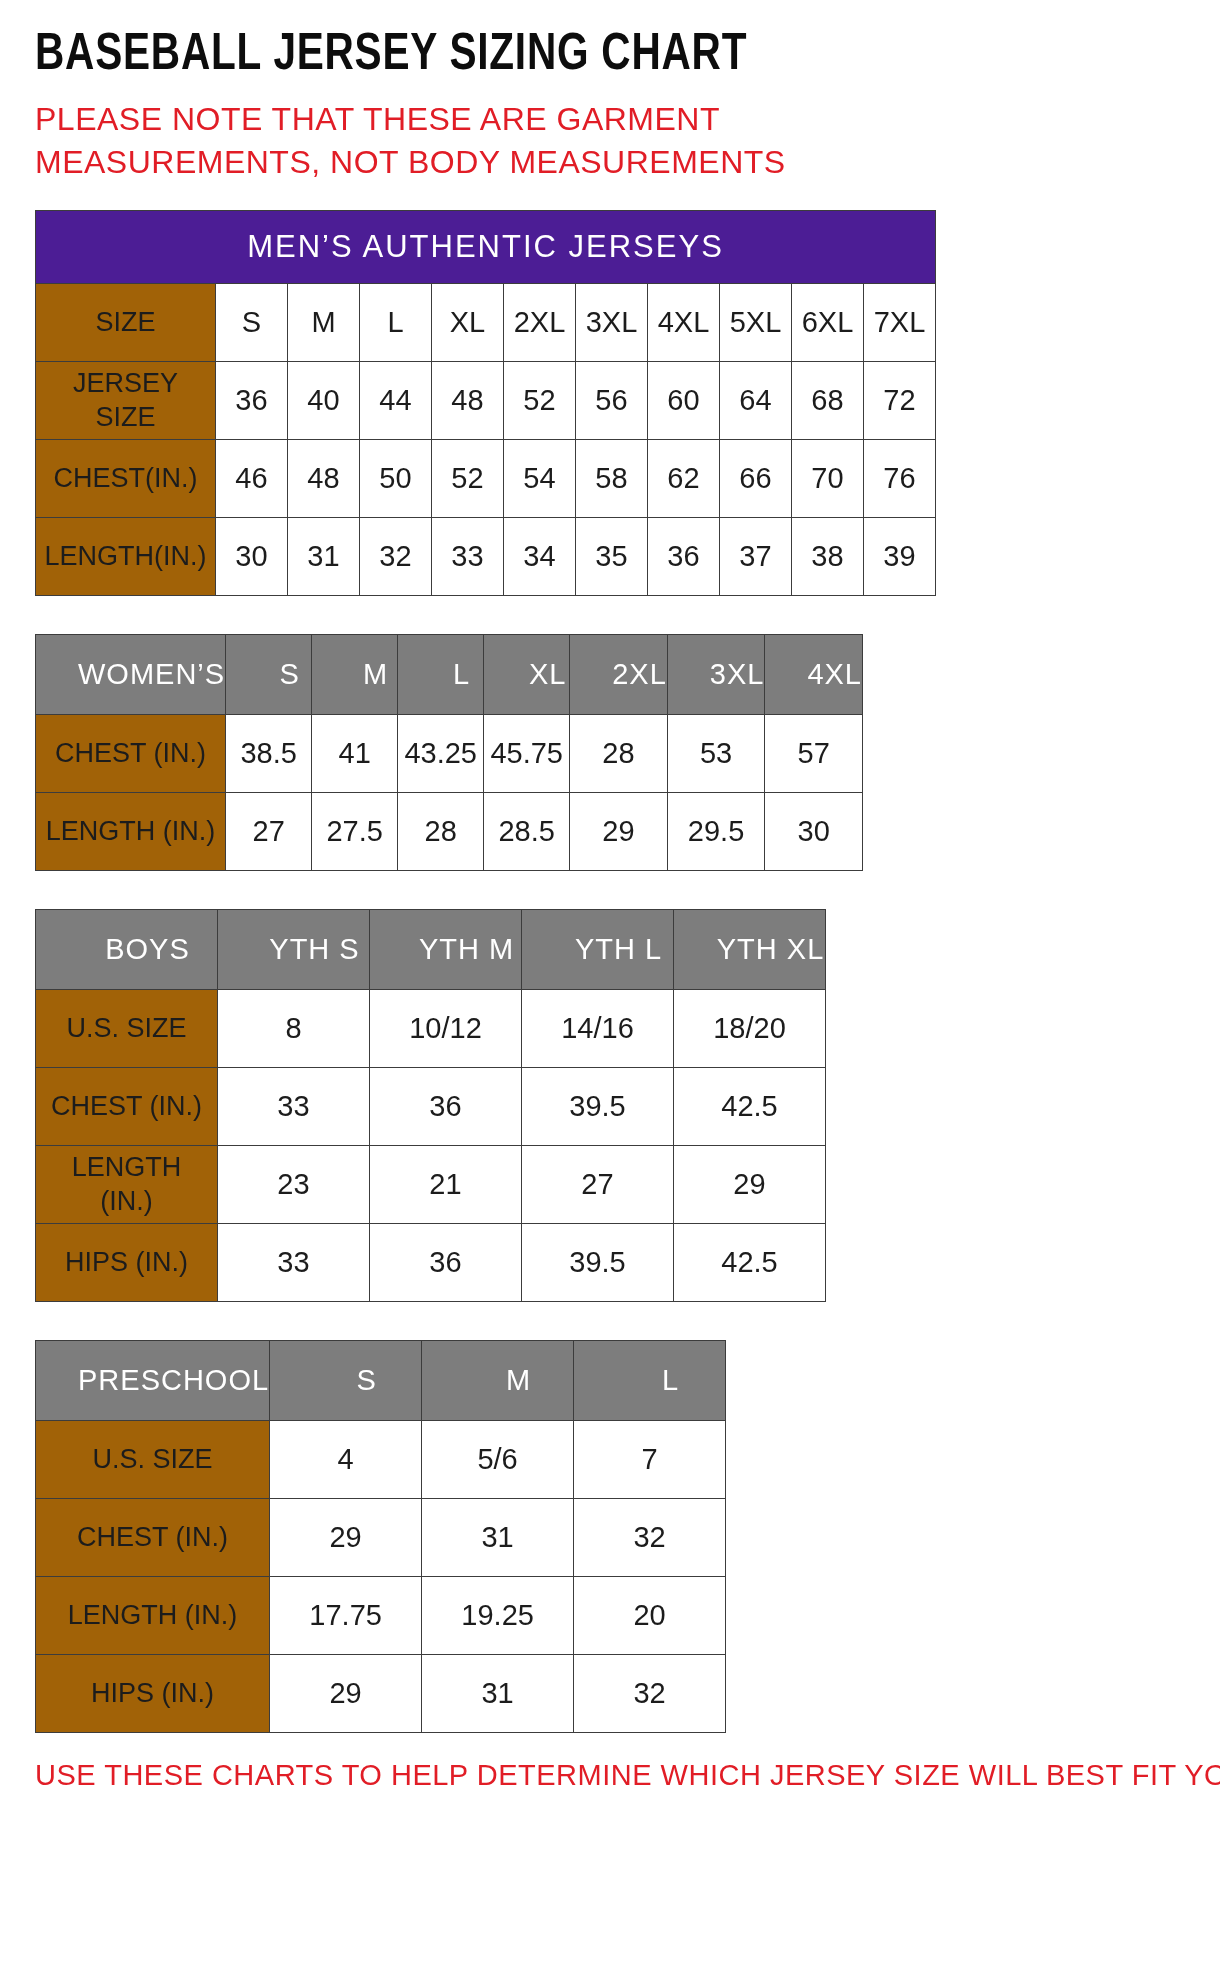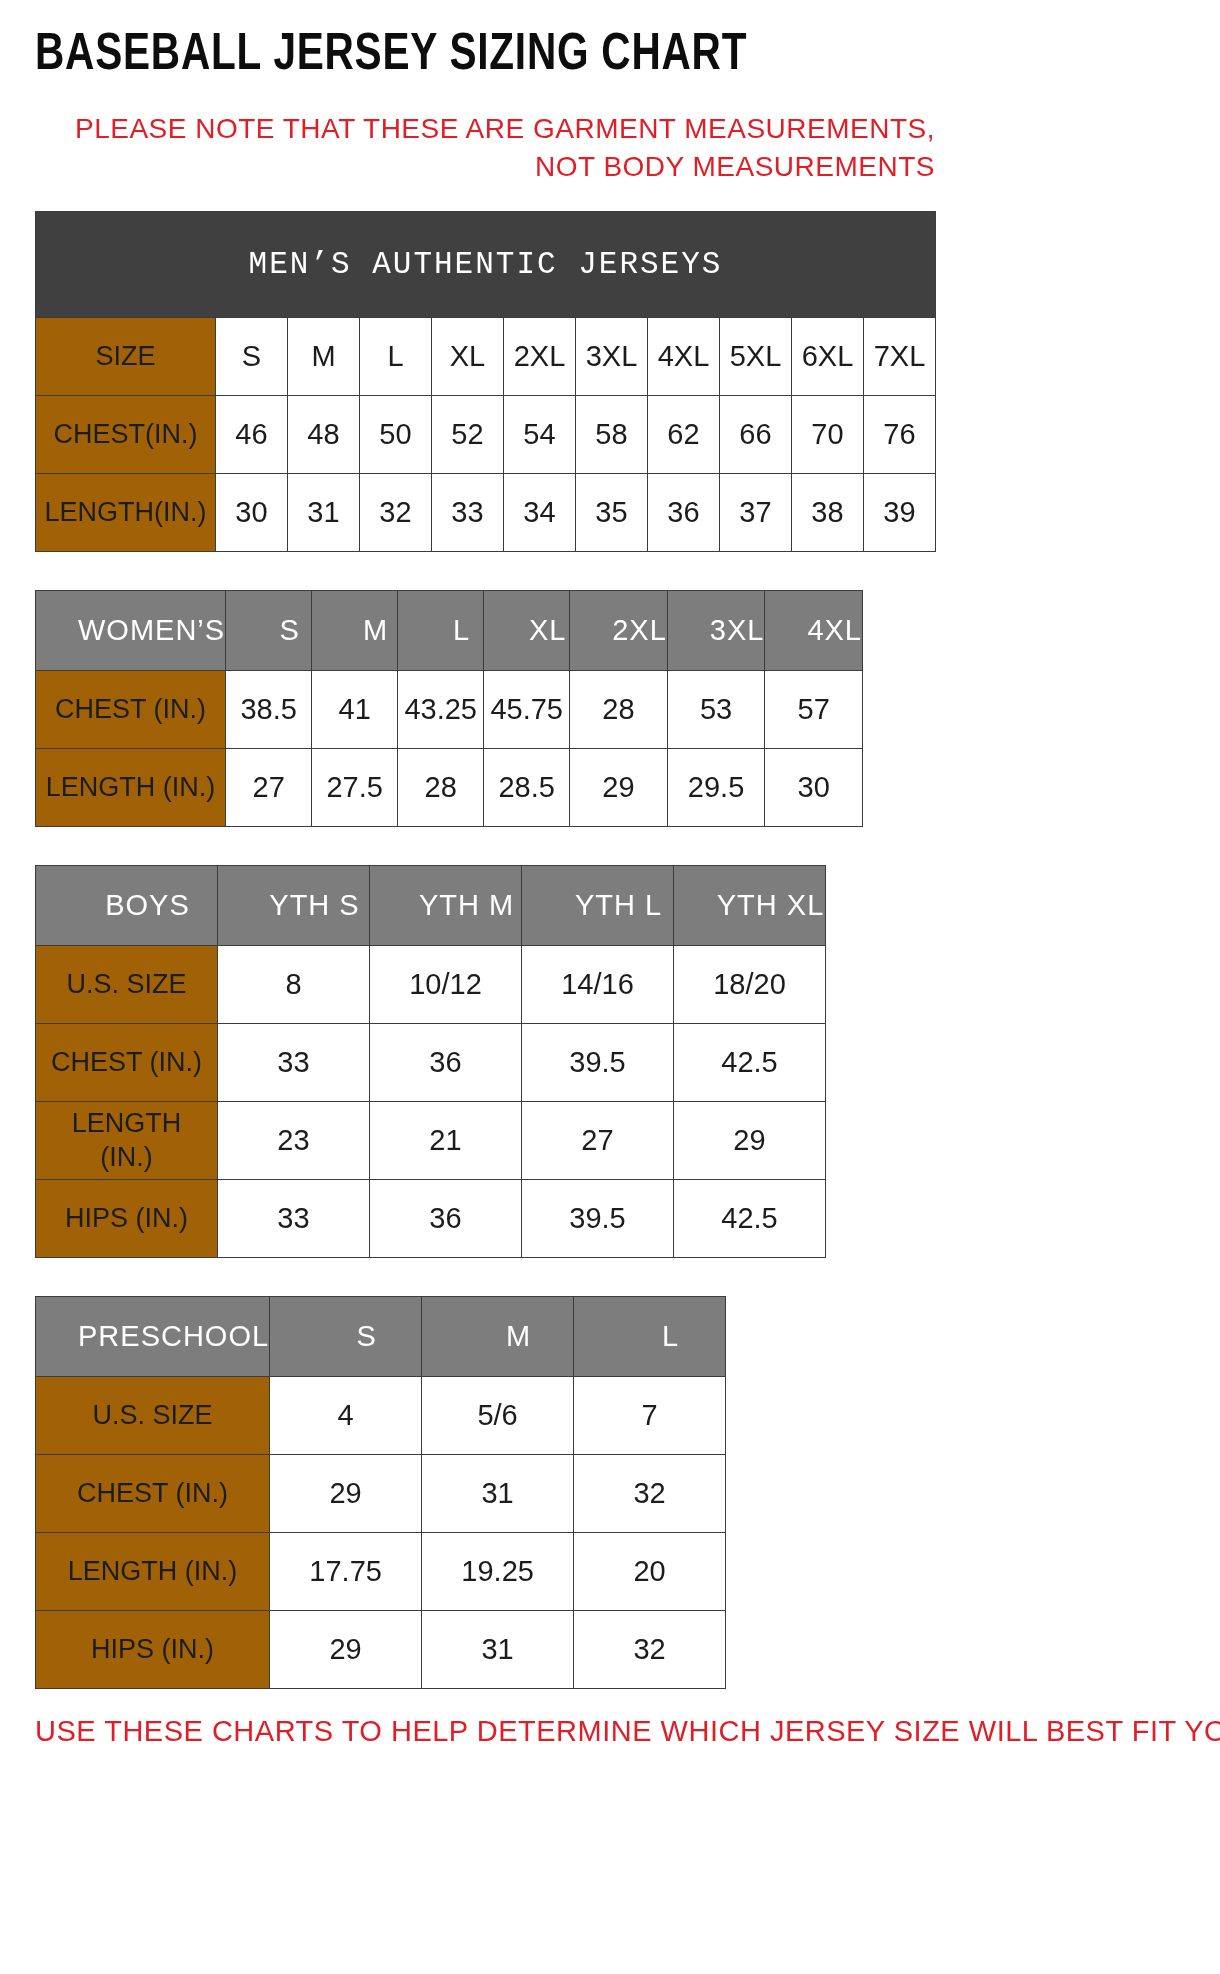--- a/index.html
+++ b/index.html
@@ -17,27 +17,26 @@
     font-weight: bold;
     color: #0d0d0d;
     white-space: nowrap;
     transform: scaleX(0.78);
     transform-origin: left center;
     letter-spacing: 1px;
     line-height: 1.15;
   }
 
   .note {
-    margin-top: 28px;
+    margin-top: 16px;
     max-width: 900px;
-    font-size: 28px;
+    font-size: 32px;
     line-height: 1.35;
     color: #e11d26;
     letter-spacing: 0.5px;
-    text-align: right;
   }
 
   table.size-table {
     border-collapse: collapse;
     table-layout: fixed;
     margin-top: 38px;
   }
   table.size-table.t-mens { margin-top: 26px; }
 
   .size-table th, .size-table td {
@@ -54,27 +53,26 @@
   }
   .size-table .row-label {
     font-size: 27px;
     font-weight: normal;
     height: 78px;
     background: #a16207;
     line-height: 1.25;
     padding: 0 6px;
   }
   .size-table .table-title {
-    background: #404040;
+    background: #4c1d95;
     color: #ffffff;
     font-size: 31px;
     font-weight: normal;
     letter-spacing: 2px;
-    height: 106px;
-    font-family: Liberation Mono, monospace;
+    height: 73px;
   }
   .size-table .head-cell {
     background: #7d7d7d;
     color: #ffffff;
     font-size: 29px;
     font-weight: normal;
     letter-spacing: 1px;
     height: 80px;
     padding-left: 42px;
   }
@@ -131,20 +129,33 @@
           <td class="value-cell">L</td>
           <td class="value-cell">XL</td>
           <td class="value-cell">2XL</td>
           <td class="value-cell">3XL</td>
           <td class="value-cell">4XL</td>
           <td class="value-cell">5XL</td>
           <td class="value-cell">6XL</td>
           <td class="value-cell">7XL</td>
         </tr>
         <tr>
+          <th class="row-label">JERSEY SIZE</th>
+          <td class="value-cell">36</td>
+          <td class="value-cell">40</td>
+          <td class="value-cell">44</td>
+          <td class="value-cell">48</td>
+          <td class="value-cell">52</td>
+          <td class="value-cell">56</td>
+          <td class="value-cell">60</td>
+          <td class="value-cell">64</td>
+          <td class="value-cell">68</td>
+          <td class="value-cell">72</td>
+        </tr>
+        <tr>
           <th class="row-label">CHEST(IN.)</th>
           <td class="value-cell">46</td>
           <td class="value-cell">48</td>
           <td class="value-cell">50</td>
           <td class="value-cell">52</td>
           <td class="value-cell">54</td>
           <td class="value-cell">58</td>
           <td class="value-cell">62</td>
           <td class="value-cell">66</td>
           <td class="value-cell">70</td>

